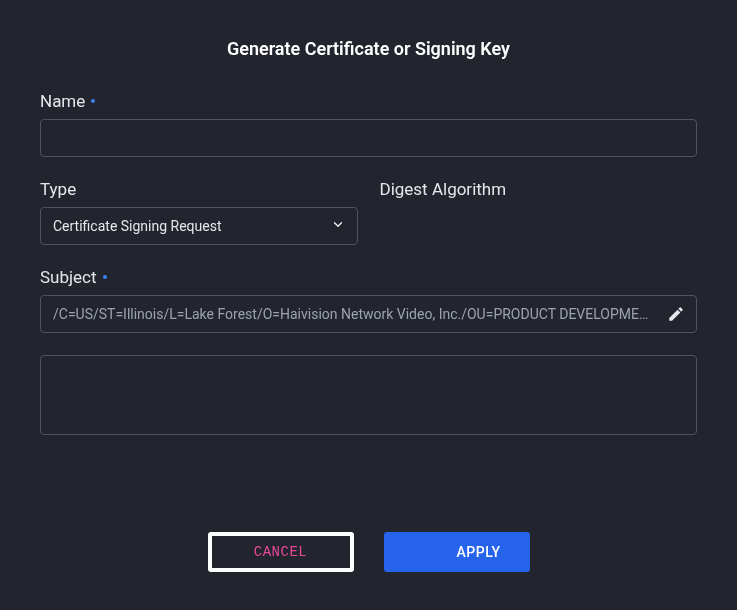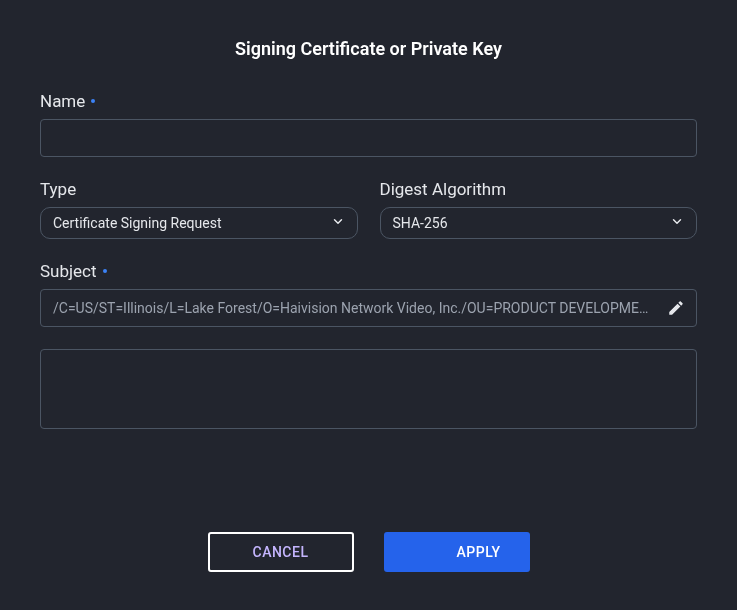--- a/index.html
+++ b/index.html
@@ -56,27 +56,26 @@
       color: #e5e7eb;
       font-size: 14px;
       font-family: inherit;
       outline: none;
     }
     input.text-input {
       height: 38px;
       padding: 0 12px;
     }
     .select-box {
-      height: 32px;
+      height: 38px;
       padding: 0 40px 0 12px;
       display: flex;
       align-items: center;
       cursor: pointer;
       position: relative;
-      border-radius: 10px;
     }
     .select-box .chev {
       position: absolute;
       right: 12px;
       top: 50%;
       transform: translateY(-50%);
       pointer-events: none;
     }
     .subject-box {
       height: 38px;
@@ -128,33 +127,34 @@
       letter-spacing: 0.5px;
       cursor: pointer;
       display: flex;
       align-items: center;
       justify-content: center;
       border: none;
       font-family: inherit;
     }
     .btn-cancel {
       background: transparent;
-      border: 2px solid #ffffff;
-      color: #c4b5fd;
+      border: 4px solid #ffffff;
+      color: #ec4899;
+      font-family: Liberation Mono, monospace;
     }
     .btn-apply {
       background: #2563eb;
       color: #ffffff;
       padding-left: 44px;
     }
   </style>
 </head>
 <body>
 
-<div class="title">Signing Certificate or Private Key</div>
+<div class="title">Generate Certificate or Signing Key</div>
 
 <div class="field">
   <div class="label">
     <span>Name</span>
     <span class="required-dot"></span>
   </div>
   <input class="text-input" type="text" value="" style="">
 </div>
 
 <div class="row">
@@ -169,28 +169,20 @@
             <polyline points="6 9 12 15 18 9"></polyline>
           </svg>
       </span>
     </div>
   </div>
 
   <div class="field">
     <div class="label">
       <span>Digest Algorithm</span>
     </div>
-    <div class="select-box">
-      <span>SHA-256</span>
-      <span class="chev">
-        <svg width="14" height="14" viewBox="0 0 24 24" fill="none" stroke="#e5e7eb" stroke-width="2.5" stroke-linecap="round" stroke-linejoin="round">
-            <polyline points="6 9 12 15 18 9"></polyline>
-          </svg>
-      </span>
-    </div>
   </div>
 </div>
 
 <div class="field">
   <div class="label">
     <span>Subject</span>
     <span class="required-dot"></span>
   </div>
   <div class="subject-box">
     <span class="subject-text">/C=US/ST=Illinois/L=Lake Forest/O=Haivision Network Video, Inc./OU=PRODUCT DEVELOPMEN...</span>

